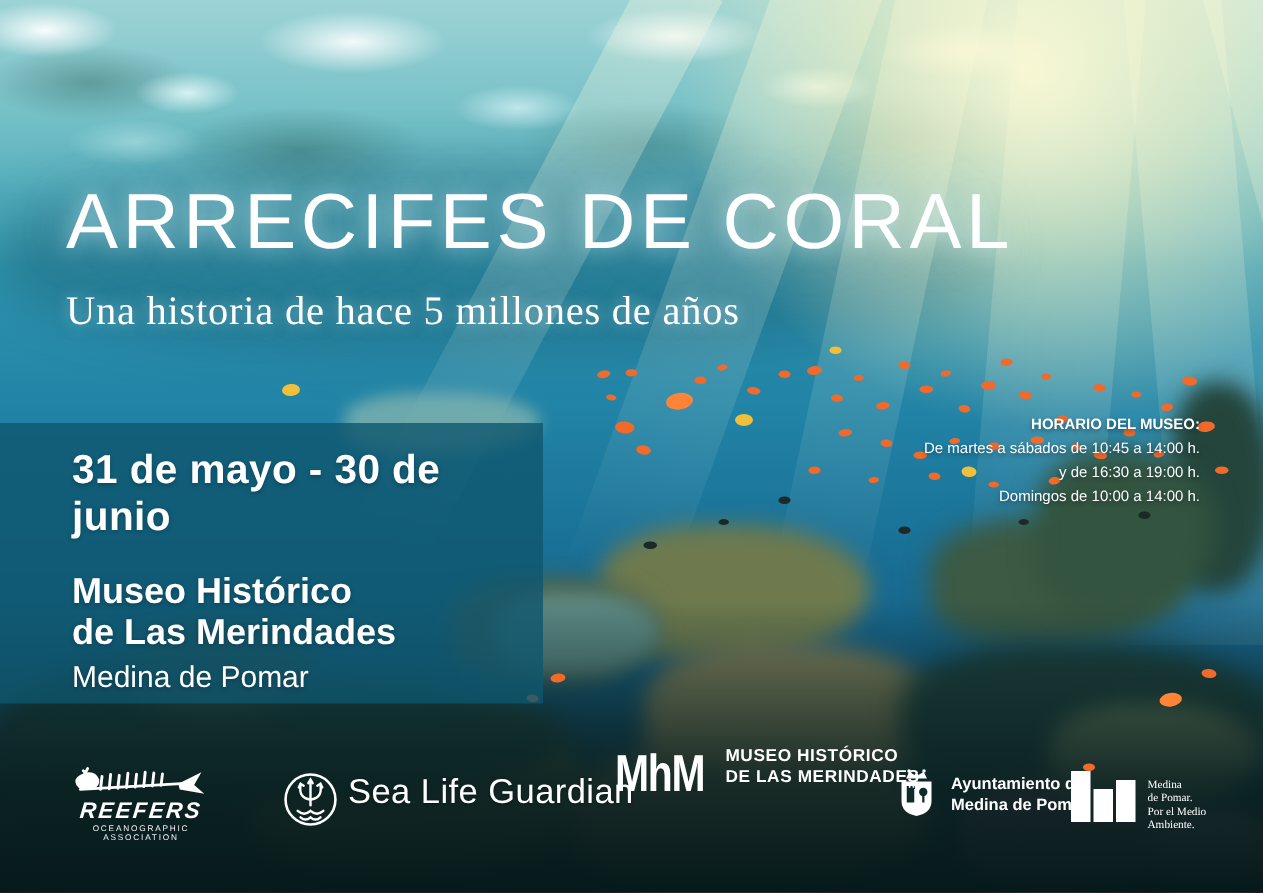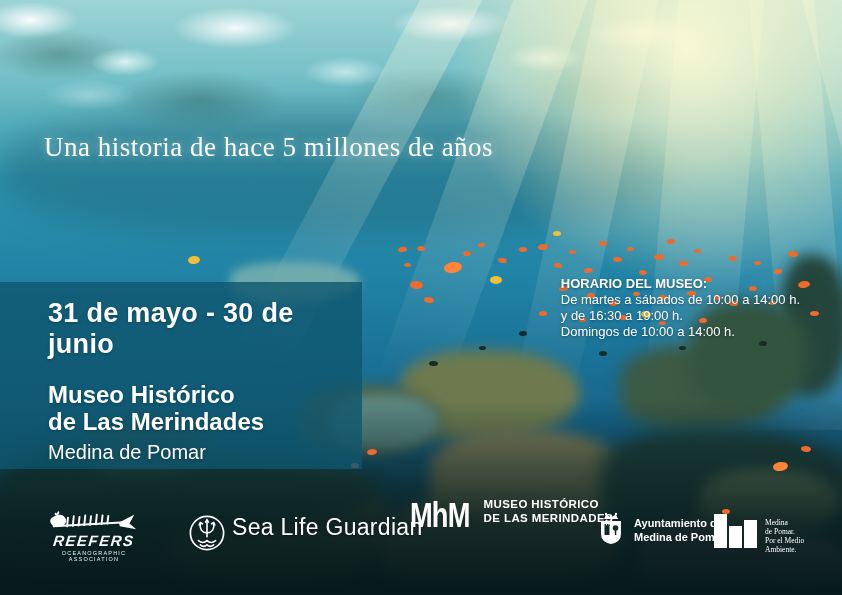--- a/index.html
+++ b/index.html
@@ -48,22 +48,22 @@
   
   .fish{position:absolute; border-radius:50%;}
   
   .title-block{left:44px; top:118px; z-index:6;}
   .title{
     font-size:52px; font-weight:100; letter-spacing:3px; white-space:nowrap;
     text-shadow:0 0 14px rgba(225,250,255,.6), 0 0 34px rgba(200,240,255,.35);
   }
   .subtitle{font-size:27px; font-weight:300; letter-spacing:.5px; margin-top:14px;
     text-shadow:0 0 10px rgba(215,245,250,.5);font-family:Liberation Serif, serif;}
-  .schedule{right:42px; top:276px; text-align:left; z-index:6;
-    font-size:13px; line-height:16px; text-shadow:0 1px 3px rgba(0,30,40,.5);}
+  .schedule{right:42px; top:276px; text-align:right; z-index:6;
+    font-size:10px; line-height:16px; text-shadow:0 1px 3px rgba(0,30,40,.5);}
   .schedule-heading{font-weight:bold;}
   .info-box{
     left:0; top:282px; width:362px; height:187px; z-index:5;
     background:rgba(15,86,110,.8); box-sizing:border-box; padding:16px 20px 0 48px;
     text-shadow:0 1px 3px rgba(0,30,40,.35);
   }
   .dates{font-size:27px; font-weight:bold; letter-spacing:.3px;}
   .venue{font-size:24px; font-weight:bold; line-height:27px; margin-top:21px;}
   .city{font-size:20px; margin-top:6px;}
   .inauguration{font-size:14.5px; margin-top:19px;}
@@ -180,26 +180,27 @@
       <div class="fish" style="left: 759px; top: 341px; width: 8px; height: 5px; background: rgb(27, 42, 38); transform: rotate(0deg);"></div>
       <div class="fish" style="left: 429px; top: 361px; width: 9px; height: 5px; background: rgb(27, 42, 38); transform: rotate(0deg);"></div>
       <div class="fish" style="left: 773px; top: 462px; width: 15px; height: 9px; background: rgb(255, 132, 56); transform: rotate(-8deg);"></div>
       <div class="fish" style="left: 801px; top: 446px; width: 10px; height: 6px; background: rgb(239, 106, 43); transform: rotate(5deg);"></div>
       <div class="fish" style="left: 722px; top: 509px; width: 8px; height: 5px; background: rgb(239, 106, 43); transform: rotate(0deg);"></div>
       <div class="fish" style="left: 367px; top: 449px; width: 10px; height: 6px; background: rgb(239, 106, 43); transform: rotate(-6deg);"></div>
       <div class="fish" style="left: 351px; top: 463px; width: 8px; height: 5px; background: rgb(239, 106, 43); transform: rotate(5deg);"></div>
     </div>
 
   <header class="layer title-block">
+    <div class="title">ARRECIFES DE CORAL</div>
     <div class="subtitle">Una historia de hace 5 millones de años</div>
   </header>
 
   <div class="layer schedule">
     <div class="schedule-heading">HORARIO DEL MUSEO:</div>
-    <div>De martes a sábados de 10:00 a 14:00 h.</div>
+    <div>De martes a sábados de 10:45 a 14:00 h.</div>
     <div>y de 16:30 a 19:00 h.</div>
     <div>Domingos de 10:00 a 14:00 h.</div>
   </div>
 
   <div class="layer info-box">
     <div class="dates">31 de mayo - 30 de junio</div>
     <div class="venue">
       <div>Museo Histórico</div>
       <div>de Las Merindades</div>
     </div>

